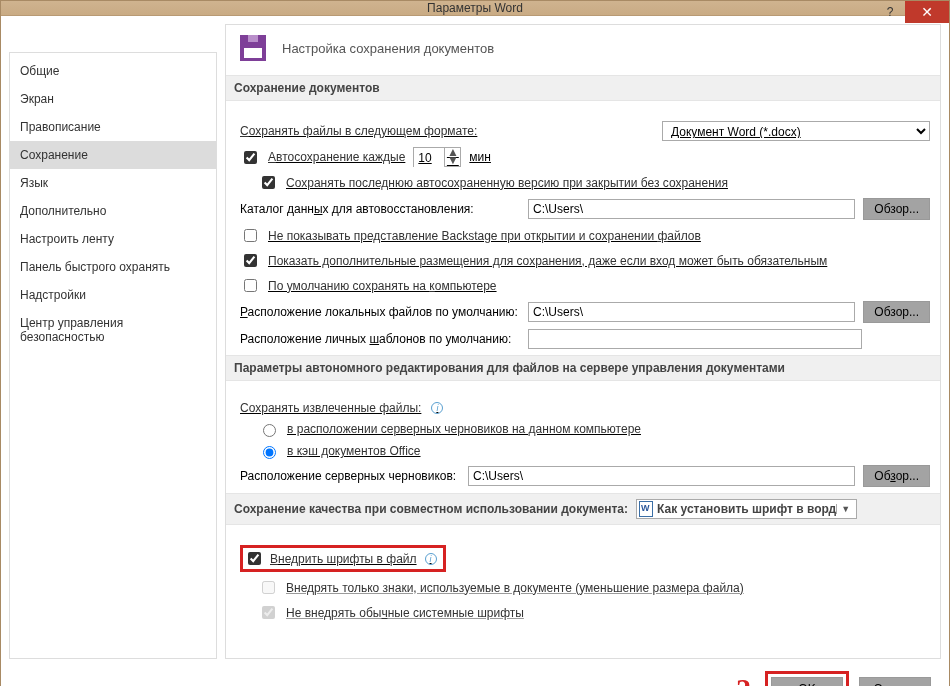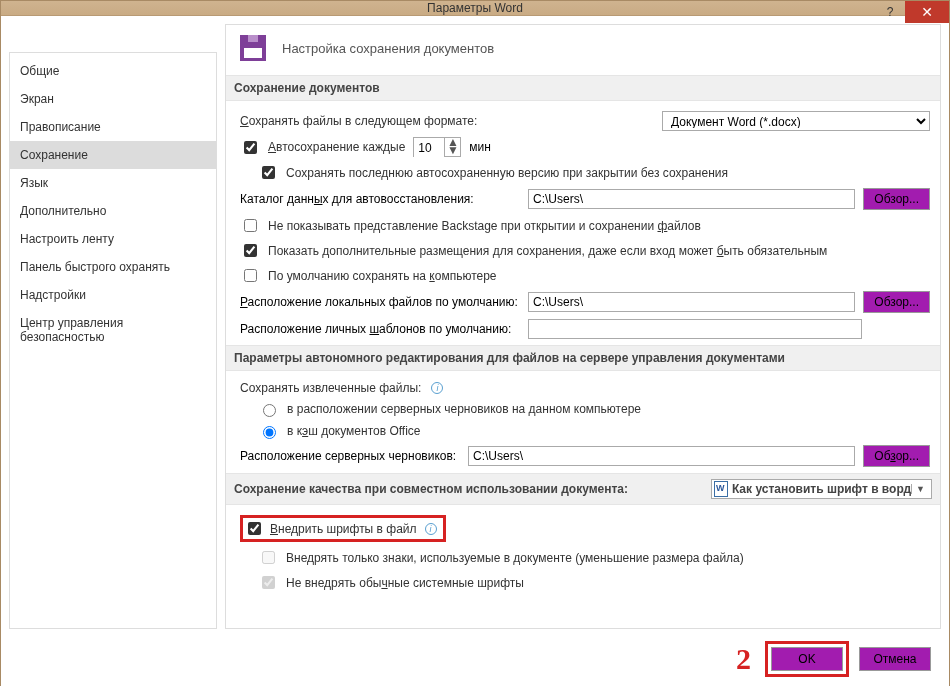--- a/index.html
+++ b/index.html
@@ -15,32 +15,32 @@
   .sidebar { width: 208px; border: 1px solid #ddd; background: #fff; padding-top: 4px; margin-top: 28px; }
   .sidebar .item { padding: 7px 10px; color: #333; cursor: pointer; }
   .sidebar .item.sel { background: #dcdcdc; }
   .main { flex: 1; border: 1px solid #ddd; background: #fff; overflow: hidden; display: flex; flex-direction: column; }
   .main-scroll { overflow-y: auto; padding: 10px 10px 0 10px; }
   .header-row { display: flex; align-items: center; gap: 16px; margin-bottom: 14px; padding-left: 4px; }
   .floppy { width: 26px; height: 26px; background: #7e3f98; position: relative; }
   .floppy::after { content: ""; position: absolute; left: 4px; bottom: 3px; width: 18px; height: 10px; background: #fff; }
   .floppy::before { content: ""; position: absolute; left: 8px; top: 0; width: 10px; height: 7px; background: #b98fca; }
   .header-text { color: #555; font-size: 13px; }
-  .section-hdr { background: #f0f0f0; padding: 5px 8px; font-weight: bold; color: #444; border-top: 1px solid #e5e5e5; border-bottom: 1px solid #e5e5e5; margin: 4px -10px 10px -10px; }
-  .row { display: flex; align-items: center; margin: 6px 0; gap: 8px; padding-left: 4px; }
+  .section-hdr { background: #f0f0f0; padding: 5px 8px; font-weight: bold; color: #444; border-top: 1px solid #e5e5e5; border-bottom: 1px solid #e5e5e5; margin: 4px -10px 20px -10px; }
+  .row { display: flex; align-items: center; margin: 6px 0; gap: 8px; padding-left: 4px; text-decoration: underline; }
   .row label { color: #333; }
   .u { text-decoration: underline; }
   .chk { width: 13px; height: 13px; accent-color: #333; }
   .radio { width: 13px; height: 13px; }
   select, input[type=text] { border: 1px solid #aaa; padding: 2px 4px; height: 20px; background: #fff; }
   .dd-wide { width: 268px; }
   .spin { width: 48px; height: 20px; border: 1px solid #aaa; display: inline-flex; }
   .spin input { border: none; width: 30px; text-align: left; padding-left: 4px; }
   .spin .arrows { width: 16px; border-left: 1px solid #aaa; display: flex; flex-direction: column; font-size: 7px; line-height: 8px; text-align: center; color: #555; }
-  .btn { border: 1px solid #999; background: #a21caf; padding: 2px 10px; height: 22px; cursor: pointer; min-width: 60px; }
+  .btn { border: 1px solid #999; background: #a3a3a3; padding: 2px 10px; height: 22px; cursor: pointer; min-width: 60px; }
   .path-row { display: flex; align-items: center; gap: 8px; margin: 6px 0; padding-left: 4px; }
   .path-row .lbl { width: 280px; }
   .path-row input[type=text] { flex: 1; }
   .sub { padding-left: 22px; }
   .info { display: inline-block; width: 12px; height: 12px; border: 1px solid #5aa0d0; border-radius: 50%; color: #5aa0d0; font-size: 9px; line-height: 10px; text-align: center; font-style: italic; margin-left: 2px; }
   .disabled { color: #9a9a9a; }
   .red-box { border: 3px solid #d62222; padding: 1px 6px 1px 1px; display: inline-flex; align-items: center; gap: 6px; }
   .annot { position: absolute; color: #d62222; font-size: 30px; font-weight: bold; font-family: "Times New Roman", serif; }
   .footer { display: flex; justify-content: flex-end; gap: 10px; padding: 4px 10px 4px 0; align-items: center; position: relative; }
   .footer .btn { min-width: 72px; height: 24px; }
@@ -153,21 +153,21 @@
           <div class="row sub">
             <input type="radio" class="radio" name="co" checked="" style="">
             <label>в к<span class="u">э</span>ш документов Office</label>
           </div>
           <div class="path-row">
             <span class="lbl" style="width:220px">Расположение серверных черновиков:</span>
             <input type="text" value="C:\Users\" style="">
             <button class="btn">Об<span class="u">з</span>ор...</button>
           </div>
 
-          <div class="section-hdr" style="display:flex;align-items:center;gap:8px;justify-content:space-between;">
+          <div class="section-hdr" style="display:flex;align-items:center;gap:8px;">
             <span>Сохранение качества при совместном использовании документа:</span>
             <span class="dd-doc">
               <span class="doc-icon"></span>
               <span style="font-weight:bold">Как установить шрифт в ворд</span>
               <span class="arrow">▼</span>
             </span>
           </div>
 
           <div style="position:relative;">
             <span class="annot" style="left:-24px; top:-6px;">1</span>

